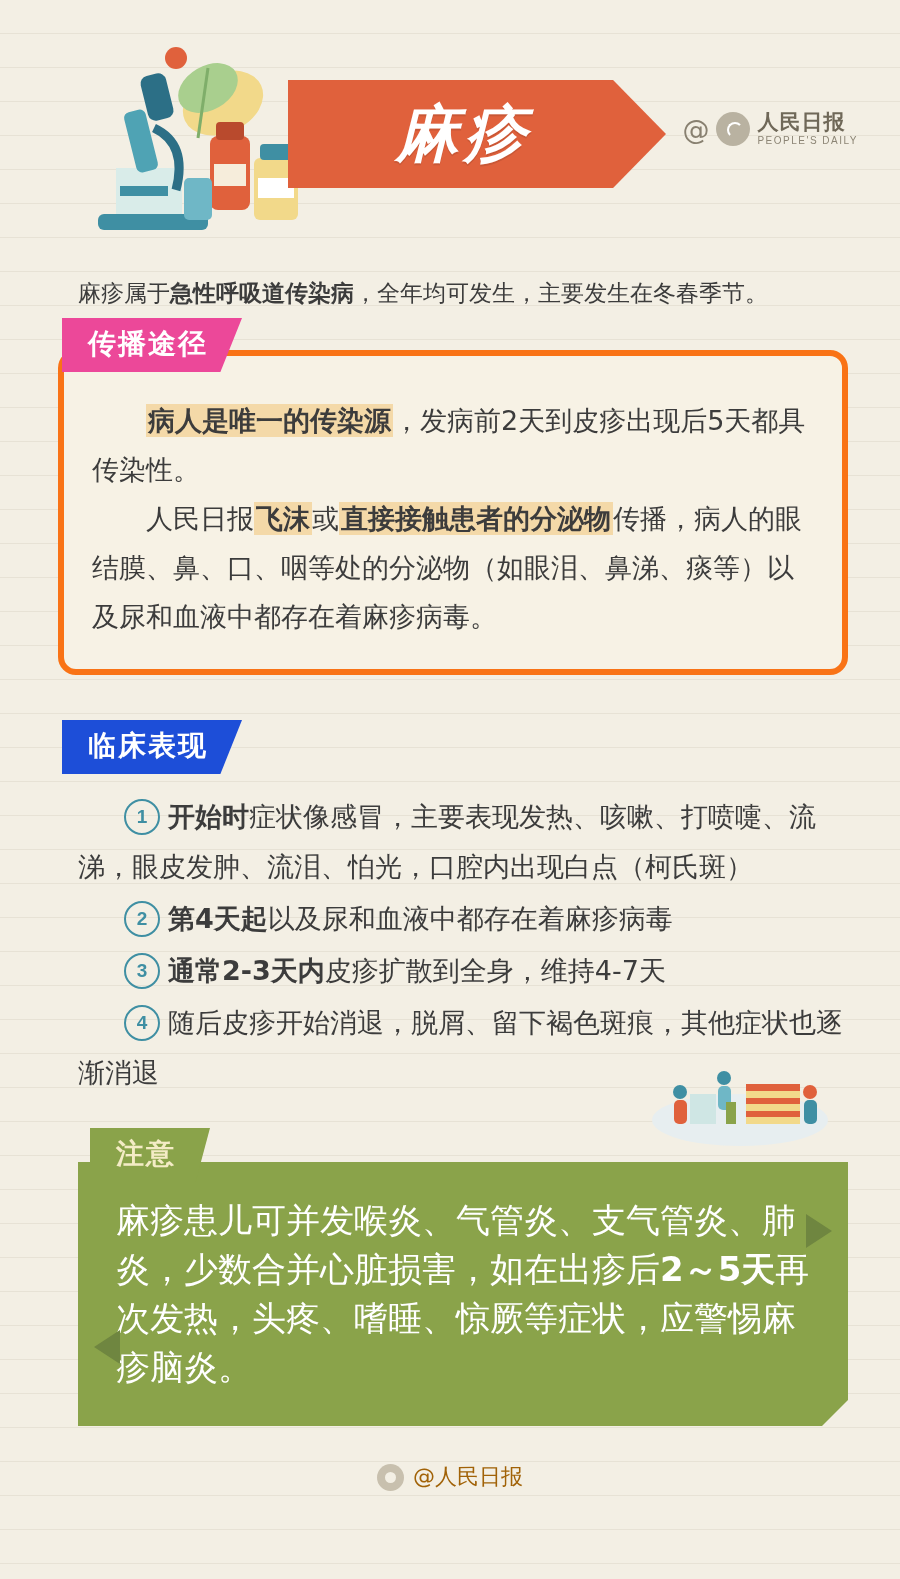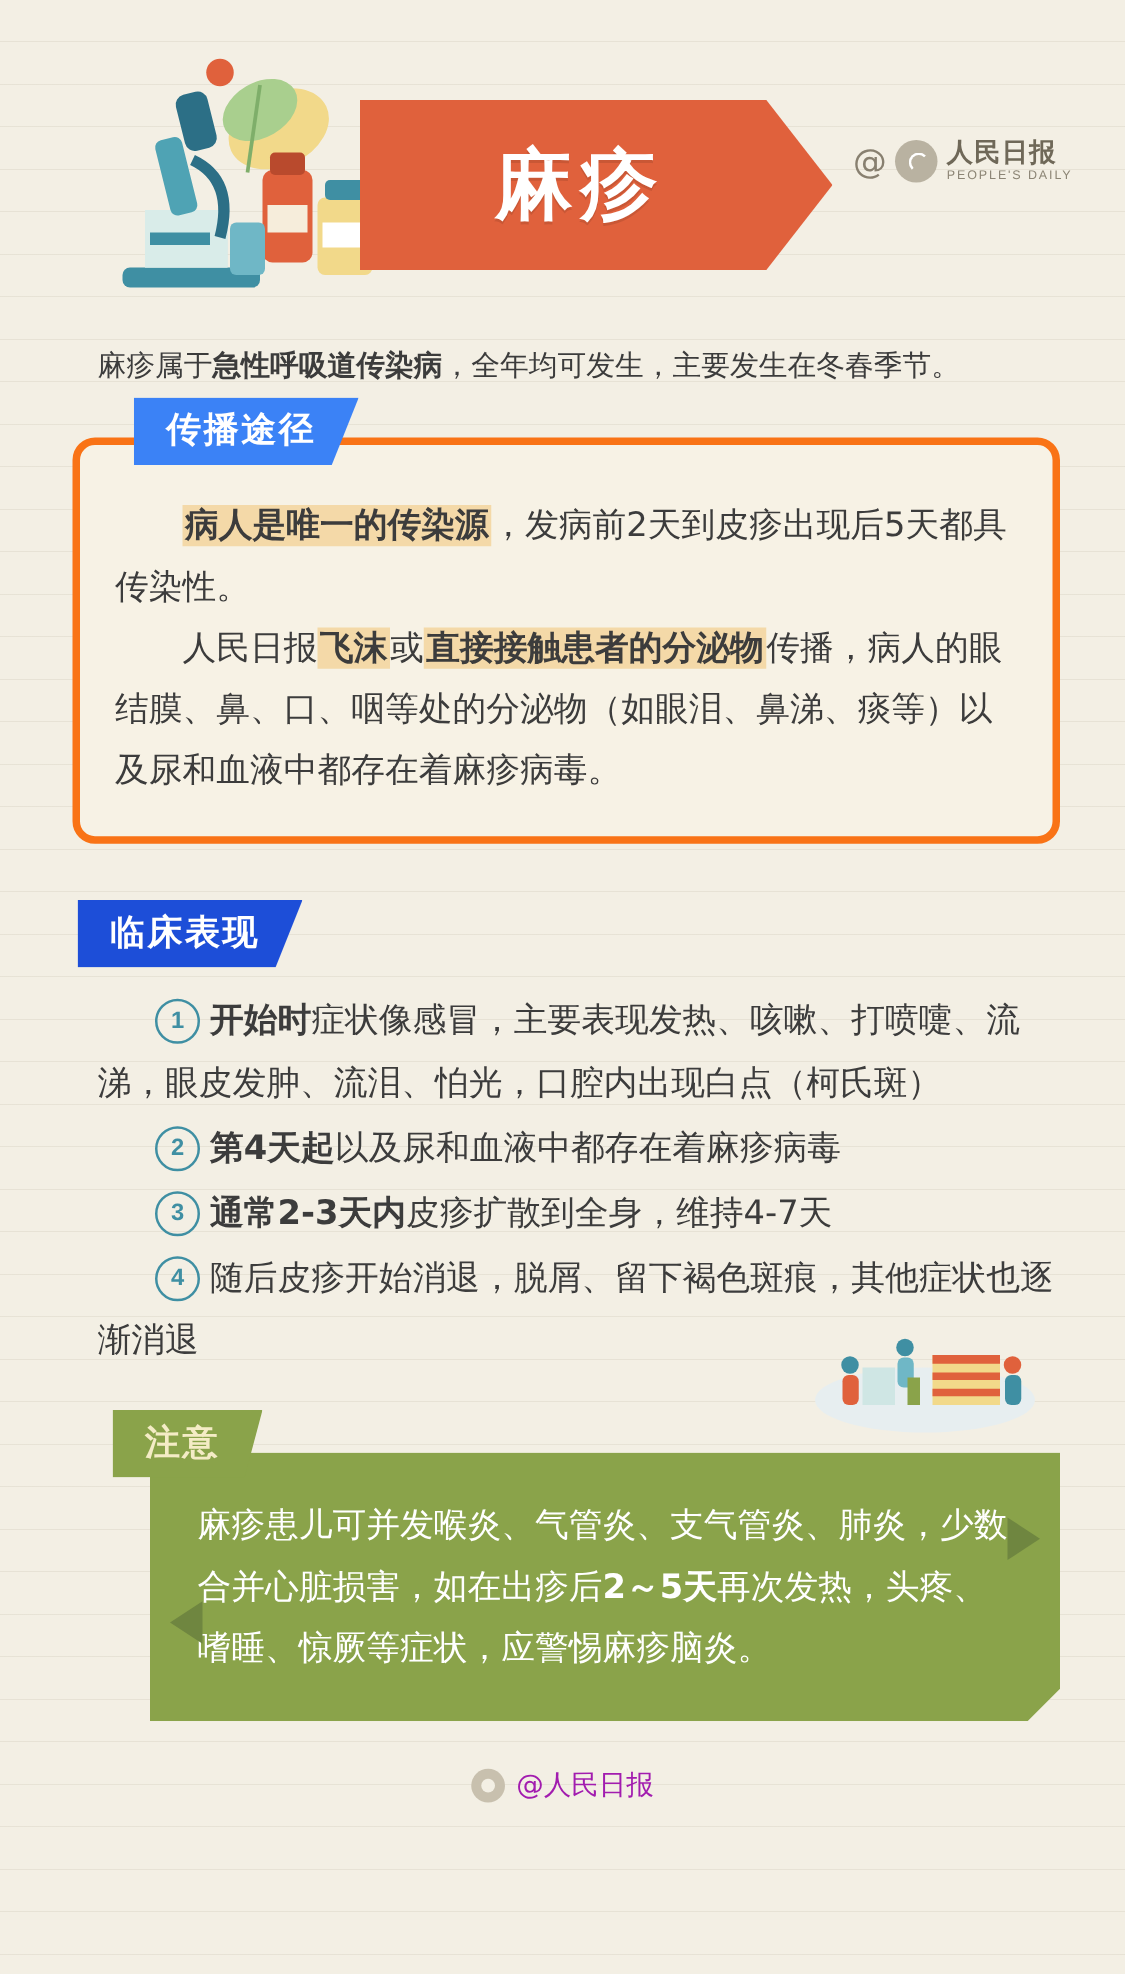--- a/index.html
+++ b/index.html
@@ -43,21 +43,22 @@
     left: 58px;
     top: 18px;
     width: 240px;
     height: 240px;
   }
   .banner {
     position: absolute;
     left: 288px;
     top: 80px;
     width: 378px;
-    height: 136px;
+    height: 108px;
+    font-style: italic;
   }
   .banner-shape {
     width: 100%;
     height: 100%;
     background: #e0613c;
     clip-path: polygon(0 0, 86% 0, 100% 50%, 86% 100%, 0 100%);
     display: flex;
     align-items: center;
     justify-content: center;
   }
@@ -130,23 +131,22 @@
     position: relative;
     padding: 7px 34px 9px 26px;
     font-size: 28px;
     font-weight: bold;
     color: #ffffff;
     font-family: "DejaVu Sans", sans-serif;
     letter-spacing: 2px;
     z-index: 3;
   }
   .tag.red {
-    background: #3b82f6;
+    background: #ec4899;
     clip-path: polygon(0 0, 100% 0, 88% 100%, 0 100%);
-    margin-left: 45px;
   }
   .tag.blue {
     background: #1d4ed8;
     clip-path: polygon(0 0, 100% 0, 88% 100%, 0 100%);
     margin-top: 11px;
   }
   .tag.olive {
     background: #8aa34a;
     clip-path: polygon(0 0, 100% 0, 88% 100%, 0 100%);
     color: #f4ecc6;
@@ -204,24 +204,24 @@
     padding-left: 28px;
   }
   .notice-art {
     position: absolute;
     right: 70px;
     top: -70px;
     width: 180px;
     height: 90px;
   }
   .card-olive {
-    margin: -20px 52px 0 92px;
+    margin: -20px 52px 0 50px;
     background: #8aa34a;
     padding: 34px 36px 34px 38px;
-    font-size: 27px;
+    font-size: 34px;
     line-height: 49px;
     color: #ffffff;
     font-family: "DejaVu Sans", sans-serif;
     position: relative;
     clip-path: polygon(0 0, 100% 0, 100% calc(100% - 26px), calc(100% - 26px) 100%, 0 100%);
   }
   .card-olive .wb { font-weight: bold; }
   .olive-arrow-l {
     position: absolute;
     left: 16px;
@@ -259,21 +259,21 @@
   .weibo-eye:after {
     content: "";
     position: absolute;
     left: 8px; top: 8px;
     width: 11px; height: 11px;
     background: #f3efe4;
     border-radius: 50%;
   }
   .footer-text {
     font-size: 22px;
-    color: #a21caf;
+    color: #a16207;
     font-family: "DejaVu Sans", sans-serif;
   }
 </style>
 </head>
 <body>
 
 <div class="page-lines"></div>
 
 <div class="content">
 

